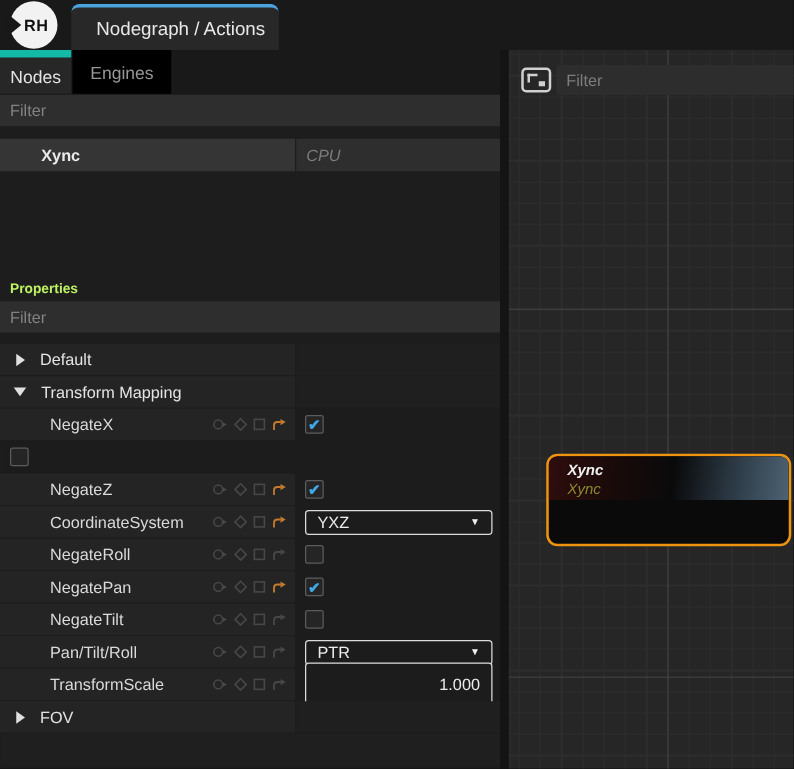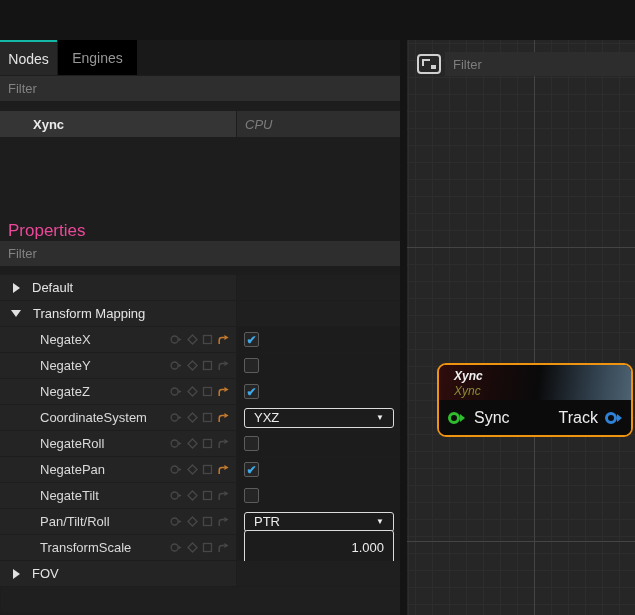--- a/index.html
+++ b/index.html
@@ -16,32 +16,32 @@
   .logo-text{font-size:13px;font-weight:bold;color:#111;letter-spacing:0.5px;margin-left:4px;}
   .main-tab{position:absolute;left:57px;top:3px;width:166px;height:37px;box-sizing:border-box;
         background:#282828;border-top:3px solid #4ba3dc;border-radius:7px 7px 0 0;
         display:flex;align-items:center;padding-left:20px;font-size:15px;color:#e8e8e8;}
 
   
   .left-panel{position:absolute;left:0;top:40px;width:400px;height:575px;background:#1d1d1d;}
   .panel-tabs{height:35px;background:#191919;display:flex;}
   .ptab{height:35px;display:flex;align-items:center;justify-content:center;
         font-size:14px;box-sizing:border-box;cursor:default;}
-  .ptab.active{width:57px;background:#272727;border-top:2px solid #14b8a6;color:#e4e4e4;}
+  .ptab.active{width:57px;background:#272727;border-top:6px solid #14b8a6;color:#e4e4e4;}
   .ptab.inactive{width:79px;background:#000000;color:#979797;margin-left:1px;}
   .filter{height:25px;background:#2e2e2e;color:#828282;font-size:13px;
         display:flex;align-items:center;padding-left:8px;}
   .filter.m1{margin-top:1px;}
   .list-row{height:26px;margin-top:10px;display:flex;}
   .list-cell-name{width:236px;background:#353535;display:flex;align-items:center;
         padding-left:33px;box-sizing:border-box;font-weight:bold;font-size:13px;color:#eaeaea;}
   .list-cell-engine{flex:1;margin-left:1px;background:#2e2e2e;display:flex;align-items:center;
         padding-left:8px;font-style:italic;font-size:13px;color:#7c7c7c;}
   .spacer{height:84px;}
-  .props-title{height:20px;font-size:17px;color:#ec4899;display:flex;align-items:center;padding-left:8px;}
+  .props-title{height:20px;font-size:11px;color:#bef264;display:flex;align-items:center;padding-left:8px;font-weight:bold;}
   .tree-gap{height:9px;}
 
   
   .row{height:25px;margin-bottom:1px;display:flex;}
   .row-l{width:236px;background:#242424;position:relative;display:flex;align-items:center;box-sizing:border-box;}
   .row-r{flex:1;margin-left:1px;display:flex;align-items:center;padding-left:7px;}
   .row-r.prop{background:#1c1c1c;}
   .row-r.group{background:#1f1f1f;}
   .tri{width:0;height:0;margin-left:13px;}
   .tri.collapsed{border-top:5px solid transparent;border-bottom:5px solid transparent;border-left:7px solid #e0e0e0;}
@@ -93,20 +93,29 @@
         border-left:5px solid #2fbd2f;margin-left:0px;}
   .port-label{font-size:16px;color:#ededed;}
   .port.in .port-label{margin-left:9px;}
   .port.out .port-label{margin-right:7px;}
 </style>
 </head>
 <body>
 
 <div class="app">
 
+  <div class="topbar">
+    <div class="logo">
+      <span class="logo-notch"></span>
+      <span class="logo-text">RH</span>
+    </div>
+    <div class="main-tab">
+      <span>Nodegraph / Actions</span>
+    </div>
+  </div>
 
   <div class="left-panel">
     <div class="panel-tabs">
       <div class="ptab active">
         <span>Nodes</span>
       </div>
       <div class="ptab inactive">
         <span>Engines</span>
       </div>
     </div>
@@ -171,39 +180,20 @@
               </svg>
             </span>
        </div>
        <div class="row-r prop">
             <span class="checkbox">
               <span class="checkmark">✔</span>
             </span>
           </div>
         </div>
         <div class="row">
-          <div class="row-l">
-         <span class="prop-label">NegateY</span>
-         <span class="row-icons">
-  <svg width="13" height="11" viewBox="0 0 13 11">
-    <circle cx="4.6" cy="5.5" r="3.5" fill="none" stroke="#474747" stroke-width="1.3"></circle>
-    <path d="M8.4 3.7 L11.6 5.5 L8.4 7.3 Z" fill="#474747"></path>
-              </svg>
-  <svg width="11" height="11" viewBox="0 0 11 11">
-    <path d="M5.5 1 L10 5.5 L5.5 10 L1 5.5 Z" fill="none" stroke="#474747" stroke-width="1.3"></path>
-              </svg>
-  <svg width="11" height="11" viewBox="0 0 11 11">
-    <rect x="1.5" y="1.5" width="8" height="8" fill="none" stroke="#474747" stroke-width="1.3"></rect>
-              </svg>
-  <svg width="13" height="11" viewBox="0 0 13 11">
-    <path d="M2.2 10 L2.2 6.2 Q2.2 3.6 5 3.6 L7.6 3.6" fill="none" stroke="#474747" stroke-width="1.5"></path>
-    <path d="M7.4 1.1 L11.6 3.6 L7.4 6.1 Z" fill="#474747"></path>
-              </svg>
-            </span>
-       </div>
        <div class="row-r prop">
             <span class="checkbox"></span>
           </div>
         </div>
         <div class="row">
           <div class="row-l">
          <span class="prop-label">NegateZ</span>
          <span class="row-icons">
   <svg width="13" height="11" viewBox="0 0 13 11">
     <circle cx="4.6" cy="5.5" r="3.5" fill="none" stroke="#474747" stroke-width="1.3"></circle>
@@ -403,28 +393,16 @@
       <div class="canvas-filter">
         <span>Filter</span>
       </div>
     </div>
 
     <div class="graph-node">
       <div class="node-header">
         <div class="node-title">Xync</div>
         <div class="node-sub">Xync</div>
       </div>
-      <div class="node-body">
-        <div class="port in">
-          <span class="port-ring" id="in-ring" style="border-color: rgb(47, 189, 47);"></span>
-          <span class="port-tri" id="in-tri" style="border-left-color: rgb(47, 189, 47);"></span>
-          <span class="port-label">Sync</span>
-        </div>
-        <div class="port out">
-          <span class="port-label">Track</span>
-          <span class="port-ring" id="out-ring" style="border-color: rgb(46, 130, 216);"></span>
-          <span class="port-tri" id="out-tri" style="border-left-color: rgb(46, 130, 216);"></span>
-        </div>
-      </div>
     </div>
   </div>
 
 </div>
 
 </body></html>

